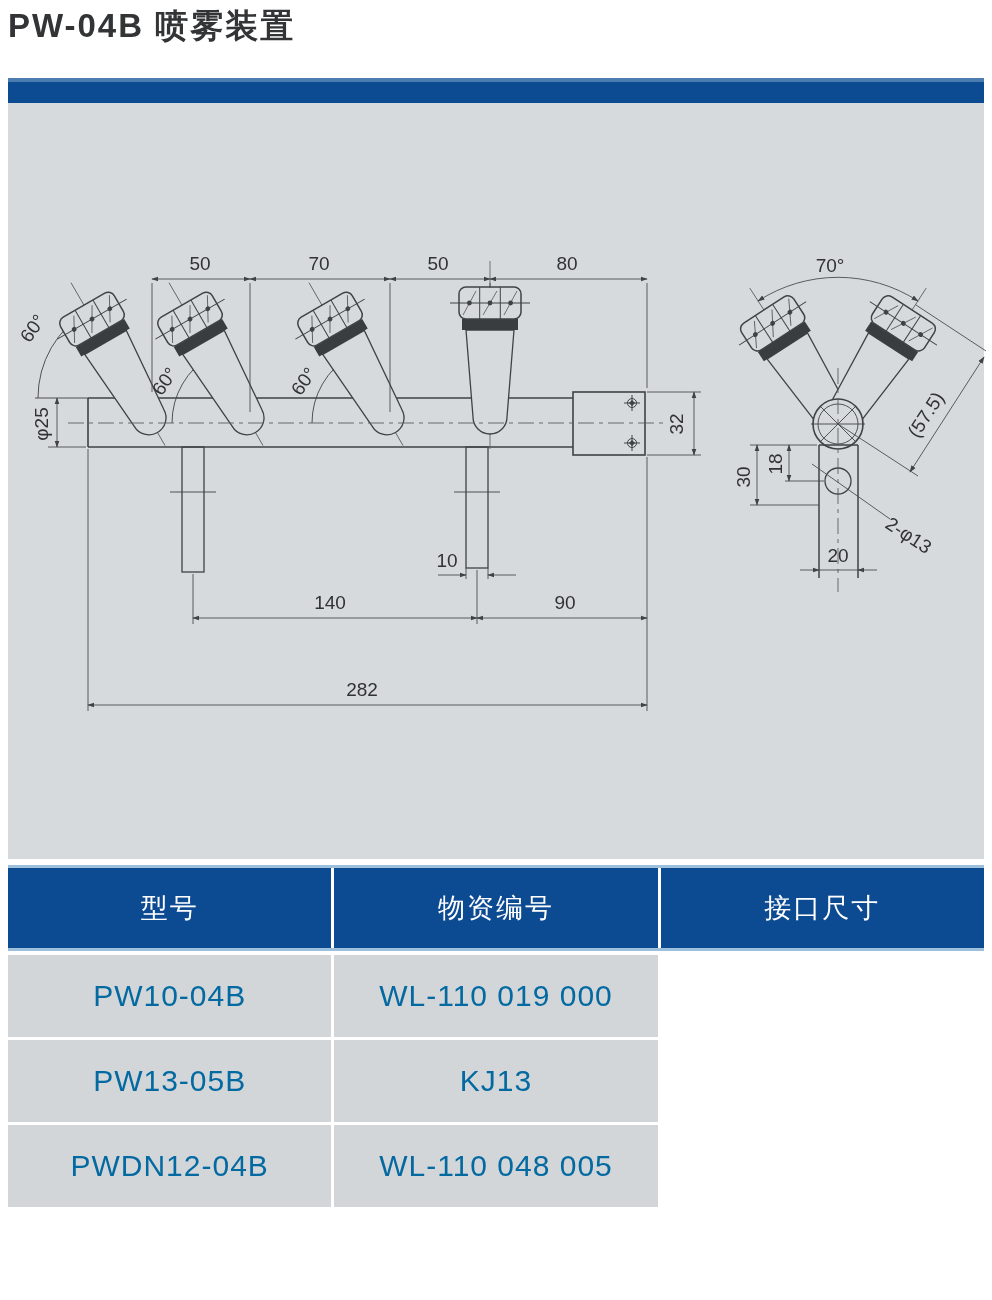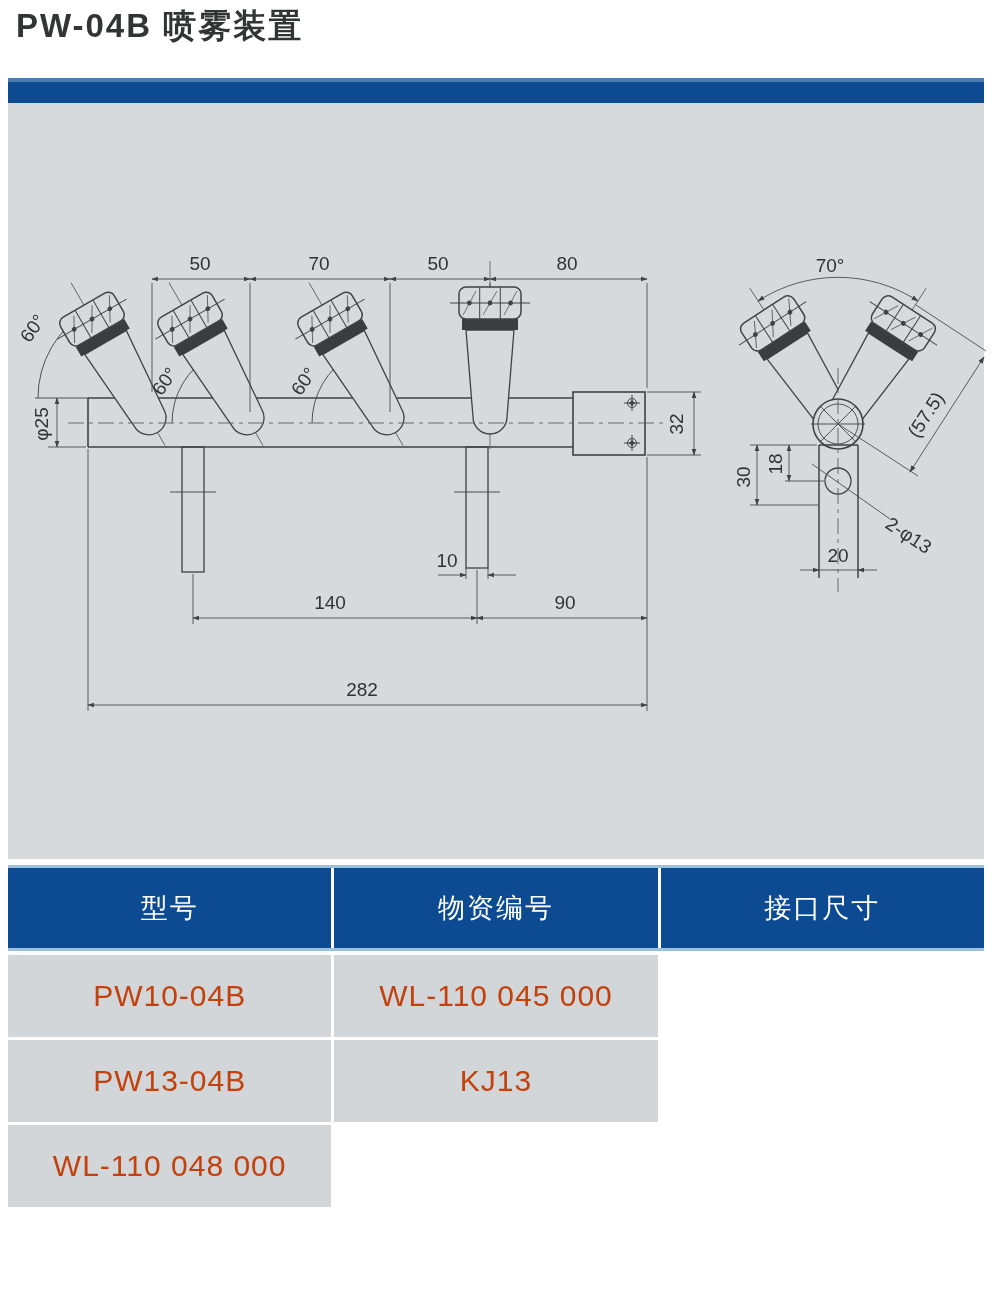--- a/index.html
+++ b/index.html
@@ -1,32 +1,32 @@
 <!DOCTYPE html>
 <html><head>
 <meta charset="utf-8">
 <style>
   html,body{margin:0;padding:0;background:#ffffff;}
   .page{position:relative;width:992px;height:1300px;overflow:hidden;background:#fff;
         font-family:"Liberation Sans","DejaVu Sans",sans-serif;}
-  .title{position:absolute;left:16px;top:4px;font-size:33px;font-weight:bold;
+  .title{position:absolute;left:8px;top:4px;font-size:33px;font-weight:bold;
          color:#333436;letter-spacing:2px;white-space:nowrap;}
   .accent-bar{position:absolute;left:8px;top:78px;width:976px;height:21px;
               background:#0c4a92;border-top:4px solid #4c7db0;}
   .panel{position:absolute;left:8px;top:103px;width:976px;height:756px;background:#d7dadc;}
   .drawing-svg{position:absolute;left:0;top:0;}
 
   .spec-table{position:absolute;left:8px;top:865px;width:976px;}
   .thead{display:grid;grid-template-columns:1fr 1fr 1fr;gap:3px;
          border-top:3px solid #9dc0dd;border-bottom:3px solid #9dc0dd;}
   .th{background:#0c4a92;color:#ffffff;height:80px;display:flex;align-items:center;
       justify-content:center;font-size:27px;letter-spacing:2px;}
   .tbody{margin-top:4px;display:grid;grid-template-rows:repeat(4,82px);gap:3px;}
   .tr{display:grid;grid-template-columns:1fr 1fr 1fr;gap:3px;}
-  .td{background:#d3d6d9;color:#c2410c;display:flex;align-items:center;
+  .td{background:#d3d6d9;color:#0369a1;display:flex;align-items:center;
       justify-content:center;font-size:30px;letter-spacing:1px;}
 
   svg text{fill:#303235;stroke:none;font-family:"Liberation Sans","DejaVu Sans",sans-serif;
            font-size:19px;}
 </style>
 </head>
 <body>
 
 <div class="page">
 
@@ -190,25 +190,26 @@
 
   <div class="spec-table">
     <div class="thead">
       <div class="th">型号</div>
       <div class="th">物资编号</div>
       <div class="th">接口尺寸</div>
     </div>
     <div class="tbody">
       <div class="tr">
         <div class="td">PW10-04B</div>
-        <div class="td">WL-110 045 000</div>
+        <div class="td">WL-110 019 000</div>
       </div>
       <div class="tr">
-        <div class="td">PW13-04B</div>
+        <div class="td">PW13-05B</div>
         <div class="td">KJ13</div>
       </div>
       <div class="tr">
-        <div class="td">WL-110 048 000</div>
+        <div class="td">PWDN12-04B</div>
+        <div class="td">WL-110 048 005</div>
       </div>
     </div>
   </div>
 
 </div>
 
 </body></html>

